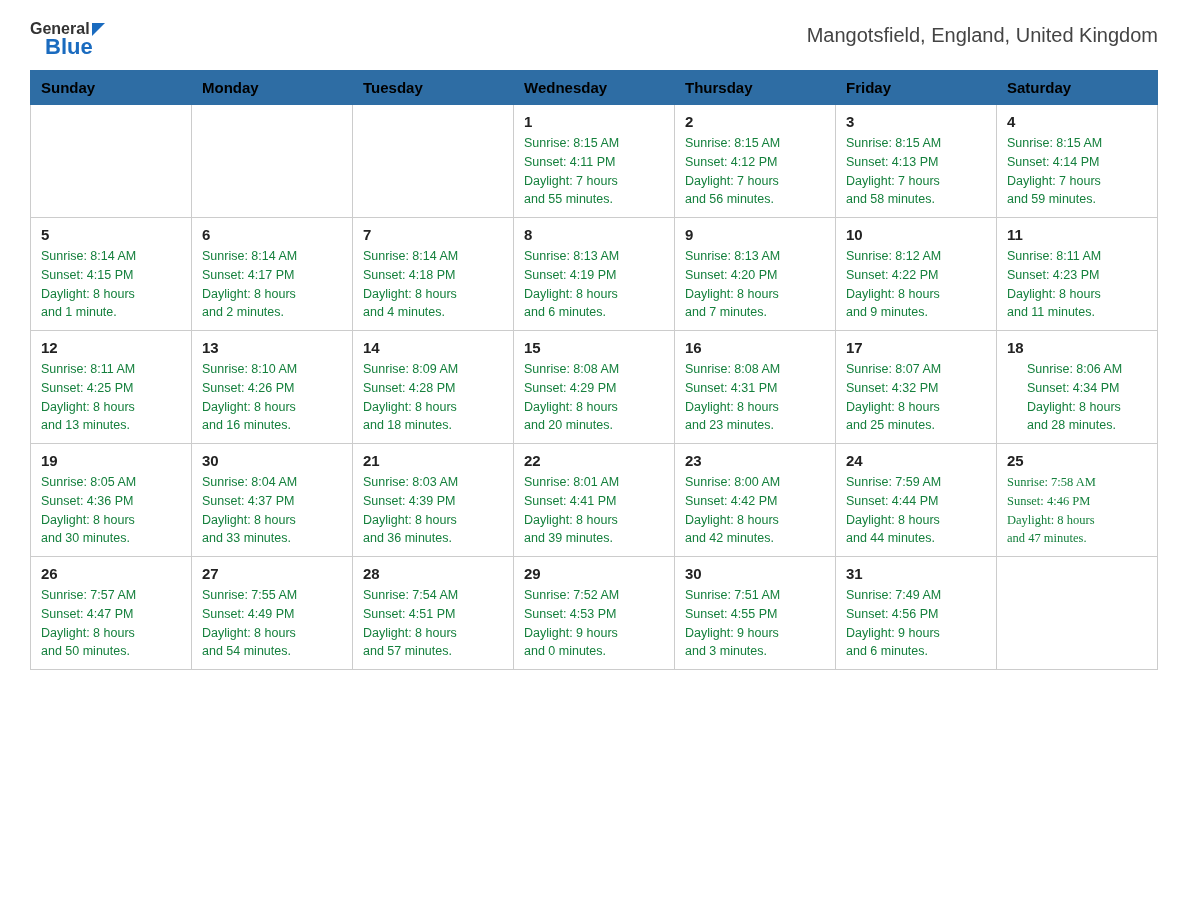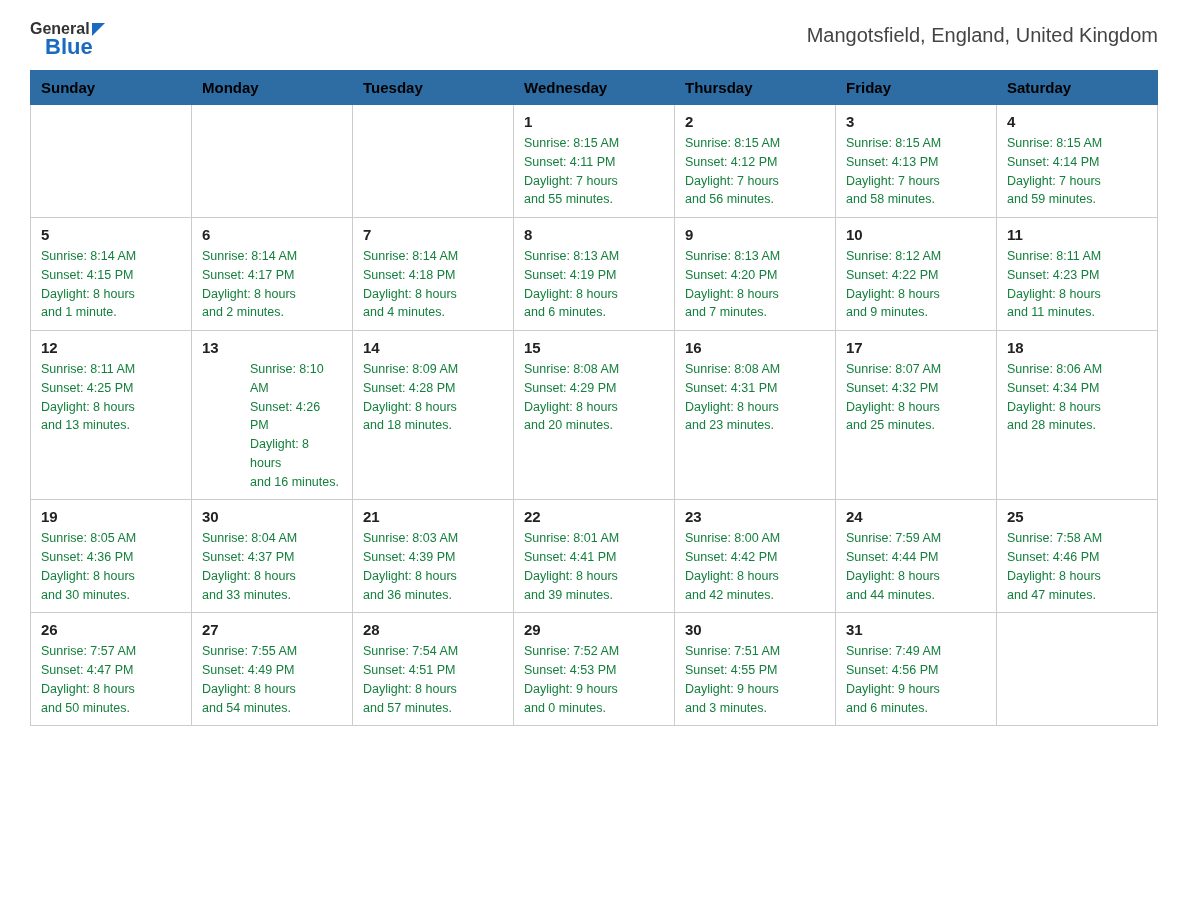--- a/index.html
+++ b/index.html
@@ -205,21 +205,21 @@
       <tr class="row-divider">
         <td>
           <div class="day-number">12</div>
           <div class="day-info" style="white-space: pre-line;">Sunrise: 8:11 AM
 Sunset: 4:25 PM
 Daylight: 8 hours
 and 13 minutes.</div>
         </td>
         <td>
           <div class="day-number">13</div>
-          <div class="day-info" style="white-space: pre-line; margin-left: 48px;">Sunrise: 8:10 AM
+          <div class="day-info" style="white-space: pre-line;">Sunrise: 8:10 AM
 Sunset: 4:26 PM
 Daylight: 8 hours
 and 16 minutes.</div>
         </td>
         <td>
           <div class="day-number">14</div>
           <div class="day-info" style="white-space: pre-line;">Sunrise: 8:09 AM
 Sunset: 4:28 PM
 Daylight: 8 hours
 and 18 minutes.</div>
@@ -240,21 +240,21 @@
         </td>
         <td>
           <div class="day-number">17</div>
           <div class="day-info" style="white-space: pre-line;">Sunrise: 8:07 AM
 Sunset: 4:32 PM
 Daylight: 8 hours
 and 25 minutes.</div>
         </td>
         <td>
           <div class="day-number">18</div>
-          <div class="day-info" style="white-space: pre-line;">Sunrise: 8:06 AM
+          <div class="day-info" style="white-space: pre-line; margin-left: 20px;">Sunrise: 8:06 AM
 Sunset: 4:34 PM
 Daylight: 8 hours
 and 28 minutes.</div>
         </td>
       </tr>
       <tr class="row-divider">
         <td>
           <div class="day-number">19</div>
           <div class="day-info" style="white-space: pre-line;">Sunrise: 8:05 AM
 Sunset: 4:36 PM
@@ -291,21 +291,21 @@
         </td>
         <td>
           <div class="day-number">24</div>
           <div class="day-info" style="white-space: pre-line;">Sunrise: 7:59 AM
 Sunset: 4:44 PM
 Daylight: 8 hours
 and 44 minutes.</div>
         </td>
         <td>
           <div class="day-number">25</div>
-          <div class="day-info" style="white-space: pre-line;">Sunrise: 7:58 AM
+          <div class="day-info" style="white-space: pre-line; font-family: Liberation Serif, serif;">Sunrise: 7:58 AM
 Sunset: 4:46 PM
 Daylight: 8 hours
 and 47 minutes.</div>
         </td>
       </tr>
       <tr class="row-divider">
         <td>
           <div class="day-number">26</div>
           <div class="day-info" style="white-space: pre-line;">Sunrise: 7:57 AM
 Sunset: 4:47 PM

